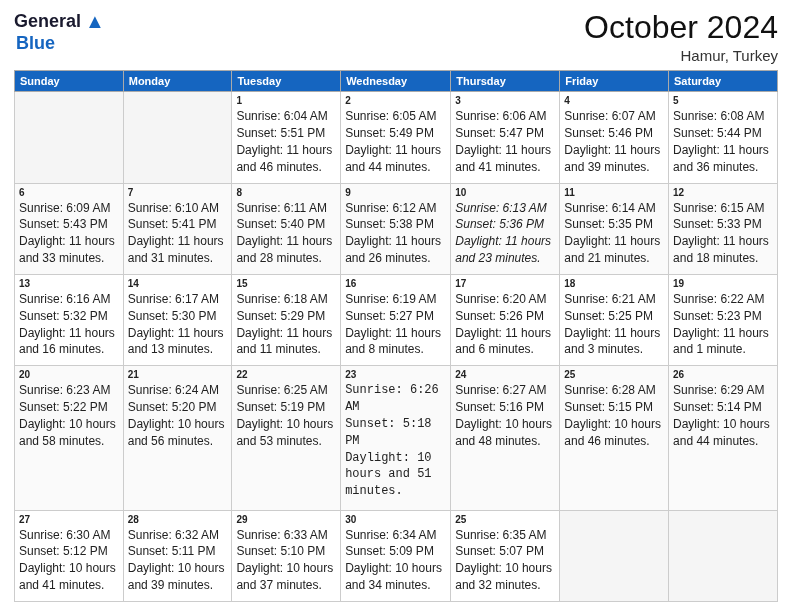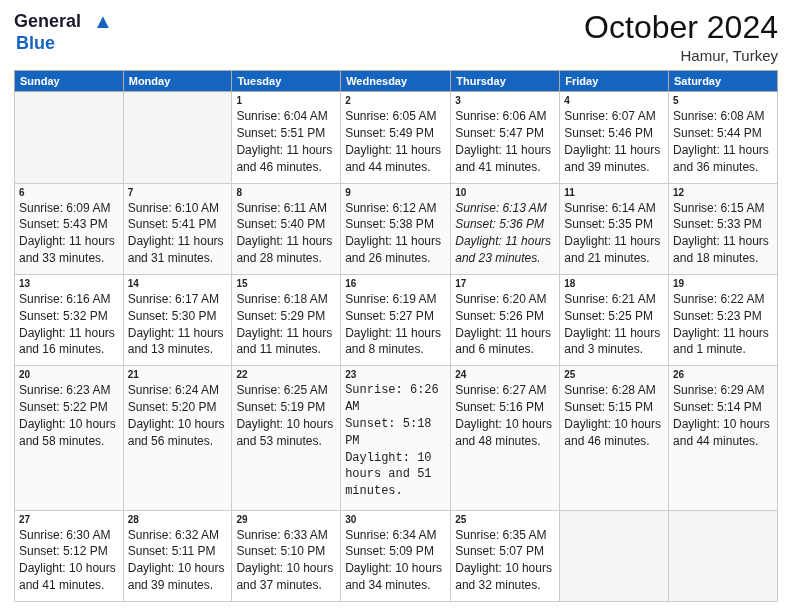--- a/index.html
+++ b/index.html
@@ -25,21 +25,21 @@
       margin-bottom: 6px;
     }
     .logo {
       display: flex;
       flex-direction: column;
       align-items: flex-start;
     }
     .logo-row {
       display: flex;
       align-items: center;
-      gap: 10px;
+      gap: 2px;
     }
     .title-block {
       text-align: right;
     }
     .month-title {
       font-size: 32px;
       font-weight: normal;
       color: #111;
       line-height: 1.1;
     }

